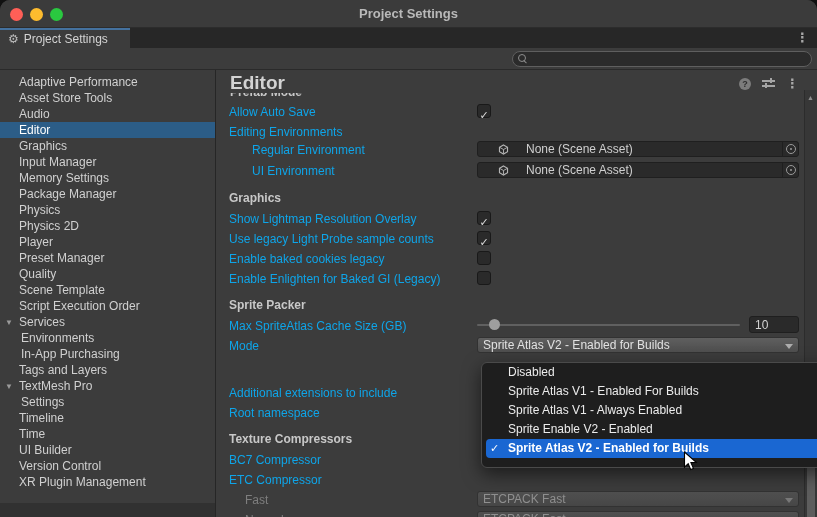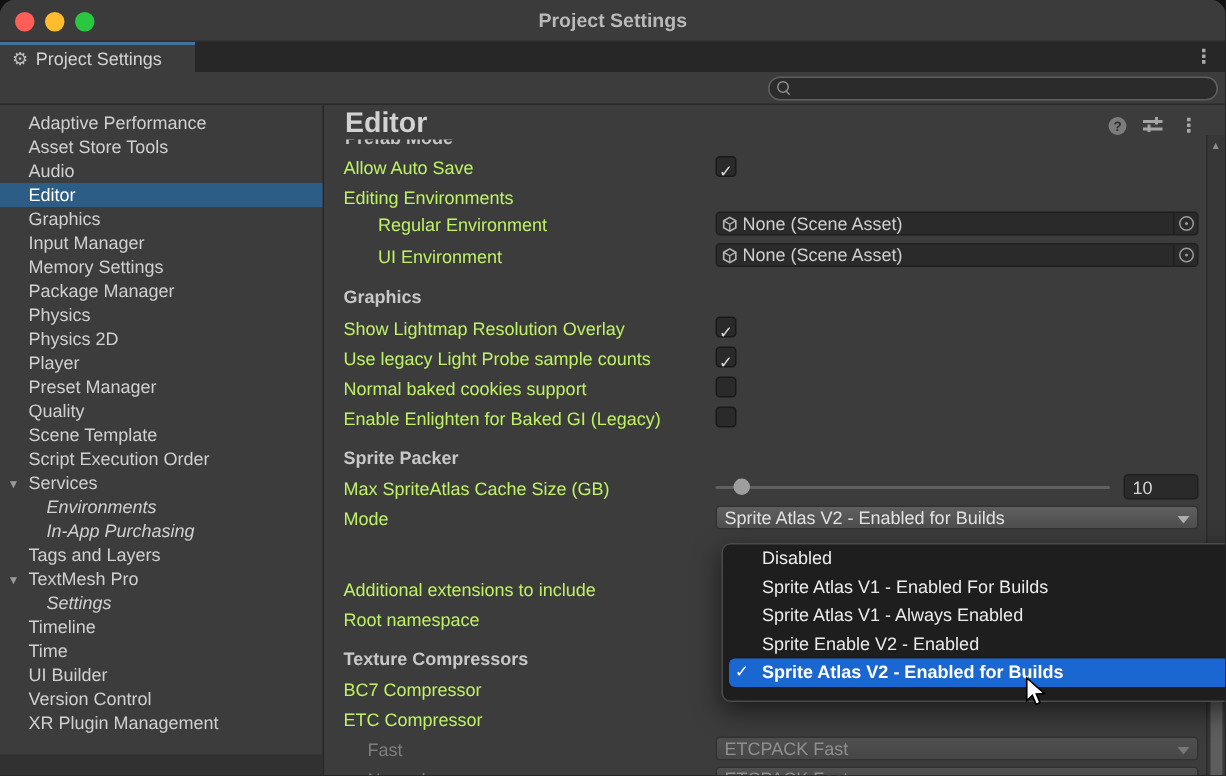--- a/index.html
+++ b/index.html
@@ -32,52 +32,52 @@
   .mag::before{ content:""; position:absolute; left:0; top:0; width:6px; height:6px;
                 border:1.2px solid #8d8d8d; border-radius:50%; }
   .mag::after{ content:""; position:absolute; left:6px; top:6px; width:4px; height:1.2px;
                background:#8d8d8d; transform:rotate(45deg); transform-origin:0 0; }
 
   
   .sidebar{ position:absolute; left:0; top:70px; width:216px; height:447px; background:#3c3c3c;
             border-right:1px solid #262626; padding-top:4px; }
   .side-item{ position:relative; height:16px; line-height:16px; font-size:12px; color:#d0d0d0;
               padding-left:19px; white-space:nowrap; }
-  .side-item.child{ padding-left:31px;font-style:italic; }
+  .side-item.child{ padding-left:21px; }
   .side-item.selected{ background:#2c5d87; color:#ffffff; }
   .tri{ position:absolute; left:5px; top:1px; font-size:8px; color:#9a9a9a; }
   .side-hscroll{ position:absolute; left:0; bottom:0; width:215px; height:14px; background:#313131; }
 
   
   .main{ position:absolute; left:216px; top:70px; width:601px; height:447px; background:#3c3c3c; overflow:hidden; }
   .main-title{ position:absolute; left:14px; top:2px; font-size:19px; font-weight:bold; color:#d2d2d2; }
   .hdr-icons{ position:absolute; right:18px; top:7px; display:flex; align-items:center; gap:11px; }
   .help-ic{ width:12px; height:12px; border-radius:50%; background:#7c7c7c; color:#2e2e2e;
             font-size:9px; font-weight:bold; text-align:center; line-height:12px; }
   .preset-ic{ position:relative; width:13px; height:11px; }
   .preset-ic i{ position:absolute; left:0; width:13px; height:1.5px; background:#a5a5a5; }
   .preset-ic i.t{ top:2px; } .preset-ic i.b{ top:7px; }
   .preset-ic s{ position:absolute; width:2px; height:5px; background:#a5a5a5; }
   .preset-ic s.t{ left:8px; top:0; } .preset-ic s.b{ left:3px; top:5px; }
   .clipped-section{ position:absolute; left:14px; top:23px; height:7px; overflow:hidden;
                     font-size:12px; font-weight:bold; color:#c8c8c8; }
   .clipped-section span{ display:block; margin-top:-8px; }
 
   .row{ position:absolute; left:0; width:588px; height:18px; }
-  .lbl{ position:absolute; left:13px; top:2px; font-size:12px; color:#bef264; white-space:nowrap; }
+  .lbl{ position:absolute; left:13px; top:2px; font-size:12px; color:#0ea5e9; white-space:nowrap; }
   .lbl.ind{ left:36px; } .lbl.ind2{ left:29px; } .lbl.dim{ color:#7e7e7e; }
   .sec{ position:absolute; left:13px; font-size:12px; font-weight:bold; color:#c8c8c8; }
   .ctl{ position:absolute; left:261px; top:0; width:322px; height:16px; }
 
   .checkbox{ position:absolute; left:261px; top:1px; width:14px; height:14px; background:#2a2a2a;
              border:1px solid #191919; border-radius:3px; text-align:center; }
   .checkbox .check{ color:#dcdcdc; font-size:11px; font-weight:bold; line-height:13px; }
 
   .objfield{ background:#2a2a2a; border:1px solid #1f1f1f; border-radius:3px; height:16px;
-             display:flex; align-items:center; padding-left:3px; gap:3px; font-size:12px; color:#cfcfcf; }
+             display:flex; align-items:center; padding-left:20px; gap:17px; font-size:12px; color:#cfcfcf; }
   .objfield .val{ flex:1; white-space:nowrap; overflow:hidden; }
   .picker{ width:16px; height:14px; border-left:1px solid #1f1f1f; position:relative; }
   .picker::before{ content:""; position:absolute; left:3px; top:2px; width:8px; height:8px;
                    border:1px solid #9a9a9a; border-radius:50%; }
   .picker::after{ content:""; position:absolute; left:7px; top:6px; width:2px; height:2px;
                   background:#9a9a9a; border-radius:50%; }
   .unity-ic{ display:inline-flex; }
 
   .dd{ background:linear-gradient(#5f5f5f,#4e4e4e); border:1px solid #323232; border-radius:3px;
        height:16px; font-size:12px; color:#e2e2e2; display:flex; align-items:center; padding-left:5px;
@@ -221,21 +221,21 @@
 
     <div class="row" style="top:140px">
       <div class="lbl">Show Lightmap Resolution Overlay</div>
       <span class="checkbox"><span class="check">✓</span></span>
     </div>
     <div class="row" style="top:160px">
       <div class="lbl">Use legacy Light Probe sample counts</div>
       <span class="checkbox"><span class="check">✓</span></span>
     </div>
     <div class="row" style="top:180px">
-      <div class="lbl">Normal baked cookies support</div>
+      <div class="lbl">Enable baked cookies legacy</div>
       <span class="checkbox"><span class="check" style="visibility: hidden;">✓</span></span>
     </div>
     <div class="row" style="top:200px">
       <div class="lbl">Enable Enlighten for Baked GI (Legacy)</div>
       <span class="checkbox"><span class="check" style="visibility: hidden;">✓</span></span>
     </div>
 
     <div class="sec" style="top:228px">Sprite Packer</div>
 
     <div class="row" style="top:247px">

